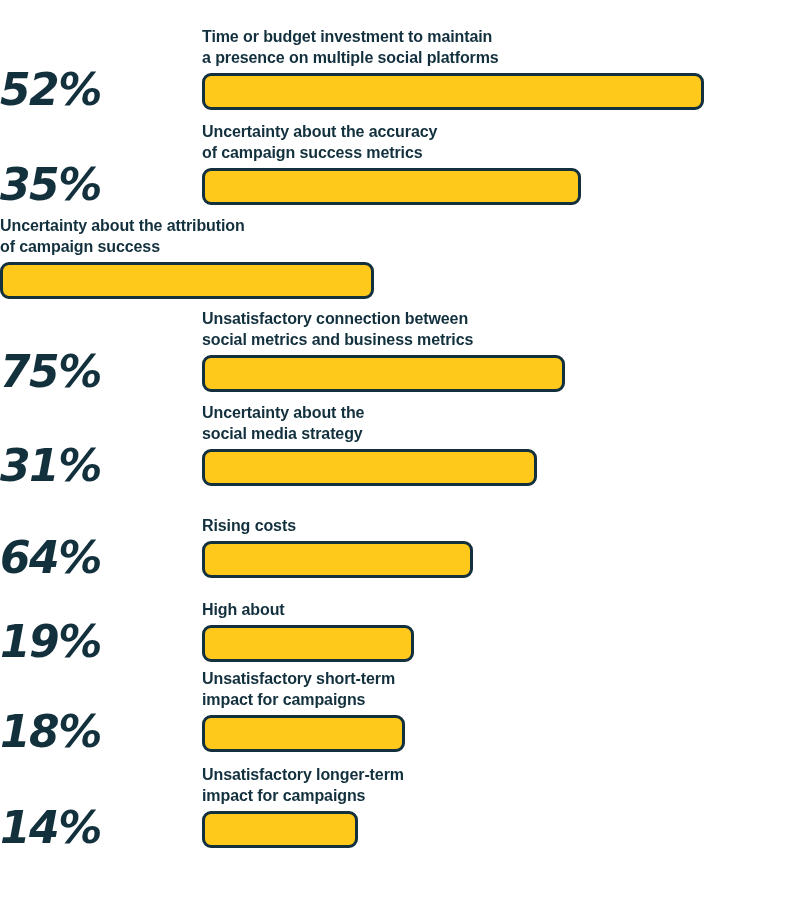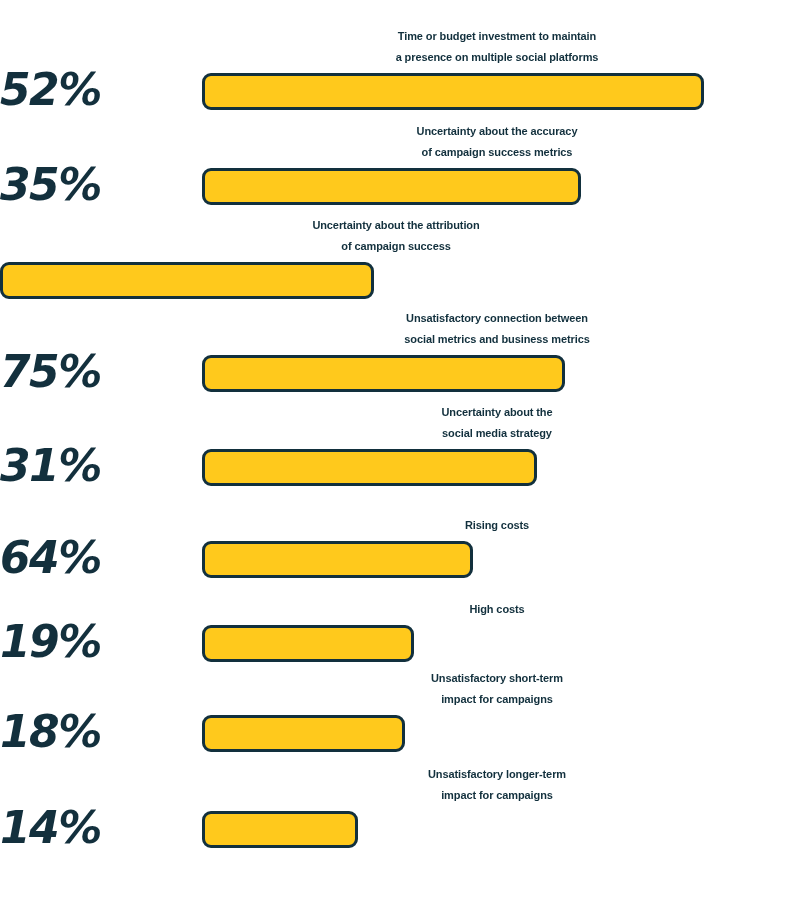--- a/index.html
+++ b/index.html
@@ -51,27 +51,26 @@
 
   .label-bar-cell {
     flex: 1 1 auto;
     position: relative;
     padding-bottom: 2px;
   }
 
   .row-label {
     font-family: "Liberation Sans", sans-serif;
     font-weight: 700;
-    font-size: 11px;
+    font-size: 16px;
     line-height: 21px;
     color: #12303d;
     white-space: pre-line;
     margin-bottom: 5px;
     letter-spacing: -0.1px;
-    text-align: center;
   }
 
   .bar-track {
     position: relative;
     height: 37px;
     width: 100%;
   }
 
   .bar-fill {
     height: 37px;
@@ -151,21 +150,21 @@
         <div class="bar-track">
           <div class="bar-fill" style="width: 271px; background: rgb(255, 201, 28); border-color: rgb(18, 48, 61);"></div>
         </div>
       </div>
     </div>
     <div class="bar-row" style="position: absolute; left: 0px; top: 596px; height: 68px;">
       <div class="pct-cell">
         <span class="pct-value">19%</span>
       </div>
       <div class="label-bar-cell">
-        <div class="row-label">High costs</div>
+        <div class="row-label">High about</div>
         <div class="bar-track">
           <div class="bar-fill" style="width: 212px; background: rgb(255, 201, 28); border-color: rgb(18, 48, 61);"></div>
         </div>
       </div>
     </div>
     <div class="bar-row" style="position: absolute; left: 0px; top: 664px; height: 90px;">
       <div class="pct-cell">
         <span class="pct-value">18%</span>
       </div>
       <div class="label-bar-cell">

